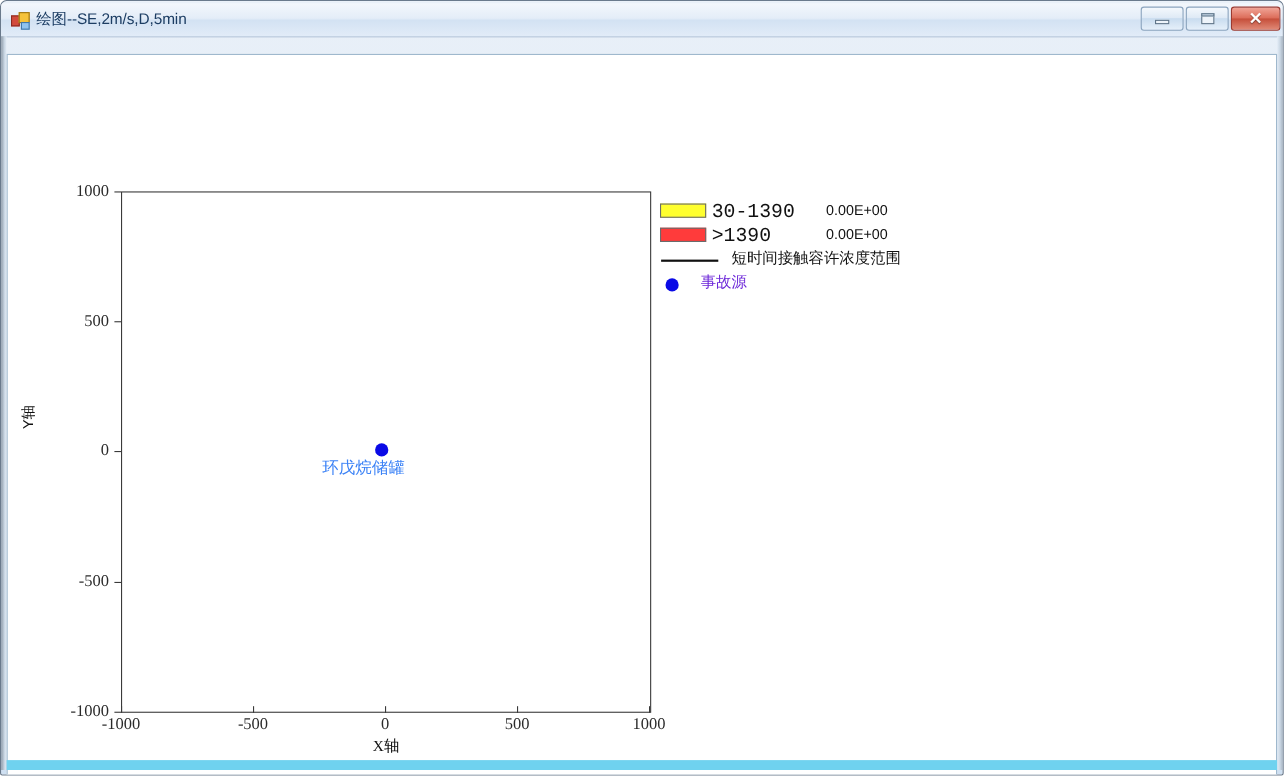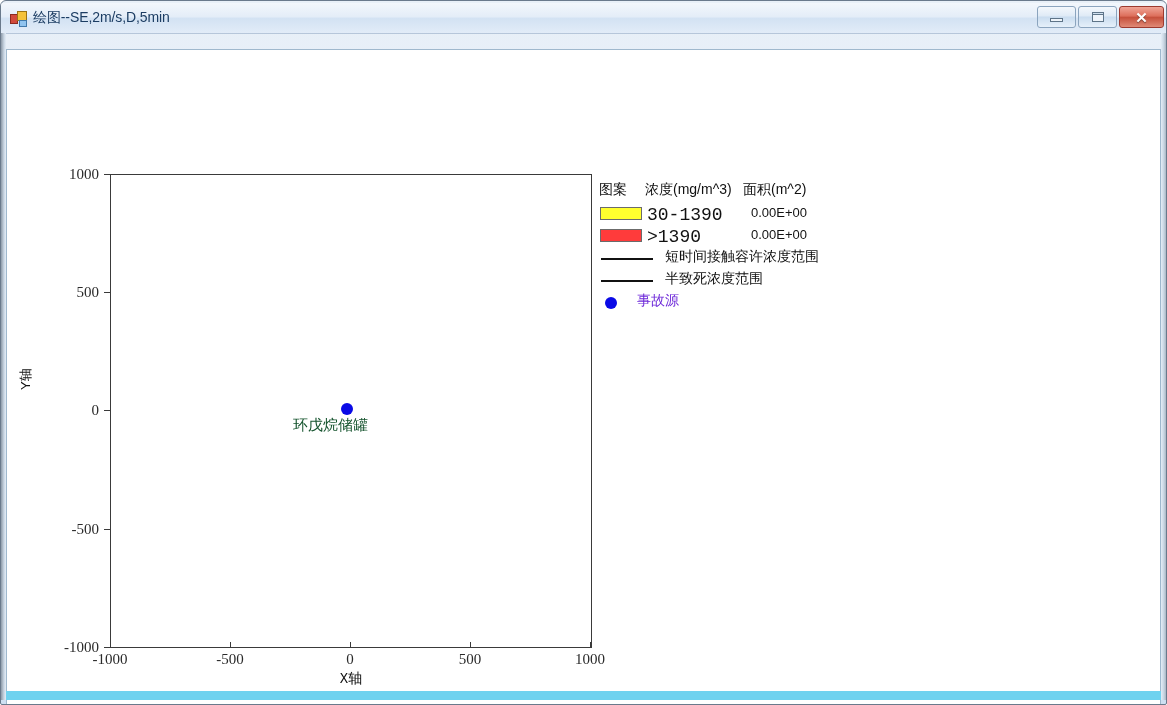--- a/index.html
+++ b/index.html
@@ -164,21 +164,21 @@
     font-size: 15px;
     color: #2a2a2a;
     text-align: center;
     white-space: nowrap;
   }
   .axis-title-x {
     position: absolute;
     left: 0; top: 620px;
     width: 688px;
     text-align: center;
-    font-family: Liberation Mono, monospace;
+    font-family: Liberation Serif, serif;
     font-size: 14px;
     color: #101010;
   }
   .axis-title-y {
     position: absolute;
     left: 10px;
     top: 340px;
     font-family: "Liberation Sans", sans-serif;
     font-size: 13px;
     color: #101010;
@@ -192,21 +192,21 @@
     left: 334px; top: 353px;
     width: 12px; height: 12px;
     border-radius: 50%;
     background: #0a0ae6;
   }
   .source-label {
     position: absolute;
     left: 286px; top: 366px;
     font-family: "Liberation Sans", sans-serif;
     font-size: 15px;
-    color: #14532d;
+    color: #3b82f6;
     white-space: nowrap;
   }
 
   
   .legend {
     position: absolute;
     left: 592px; top: 131px;
     width: 250px;
     font-family: "Liberation Sans", sans-serif;
   }
@@ -332,47 +332,38 @@
     <div class="xtlabel" style="left:538px; top:601px; width:90px;">1000</div>
 
     <div class="axis-title-x">X轴</div>
     <div class="axis-title-y">Y轴</div>
 
     <div class="source-dot"></div>
     <div class="source-label">环戊烷储罐</div>
 
     <div class="legend">
 
-      <div class="legend-header">
-        <span class="lh-pattern">图案</span>
-        <span class="lh-conc">浓度(mg/m^3)</span>
-        <span class="lh-area">面积(m^2)</span>
-      </div>
 
       <div class="legend-row">
         <span class="swatch" style="background:#FFFF2E;"></span>
         <span class="lr-conc">30-1390</span>
         <span class="lr-area">0.00E+00</span>
       </div>
 
       <div class="legend-row">
         <span class="swatch" style="background:#FF3B3B;"></span>
         <span class="lr-conc">&gt;1390</span>
         <span class="lr-area">0.00E+00</span>
       </div>
 
       <div class="legend-row">
         <span class="line-swatch"></span>
         <span class="lr-linelabel">短时间接触容许浓度范围</span>
       </div>
 
-      <div class="legend-row">
-        <span class="line-swatch"></span>
-        <span class="lr-linelabel">半致死浓度范围</span>
-      </div>
 
       <div class="legend-row">
         <span class="legend-dot"></span>
         <span class="lr-dotlabel">事故源</span>
       </div>
 
     </div>
   </div>
 
   <div class="bottom-strip"></div>

